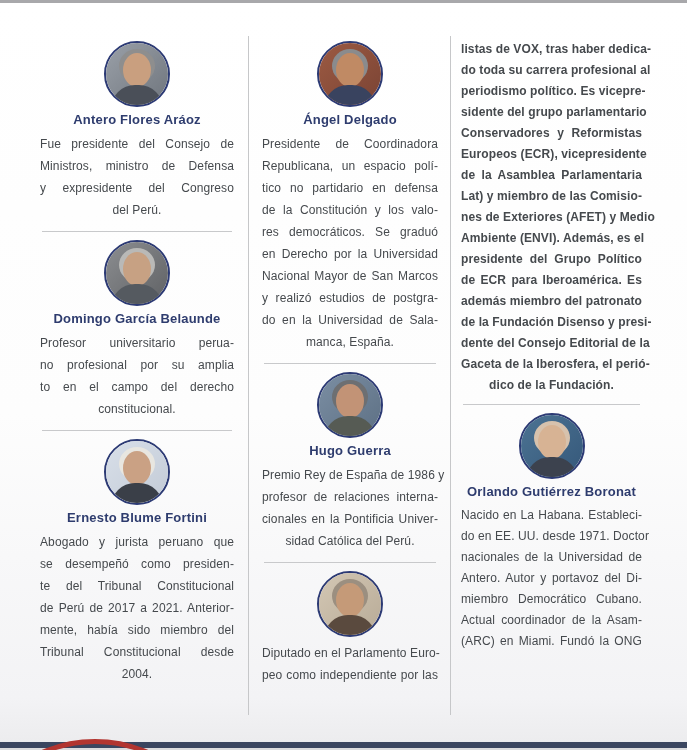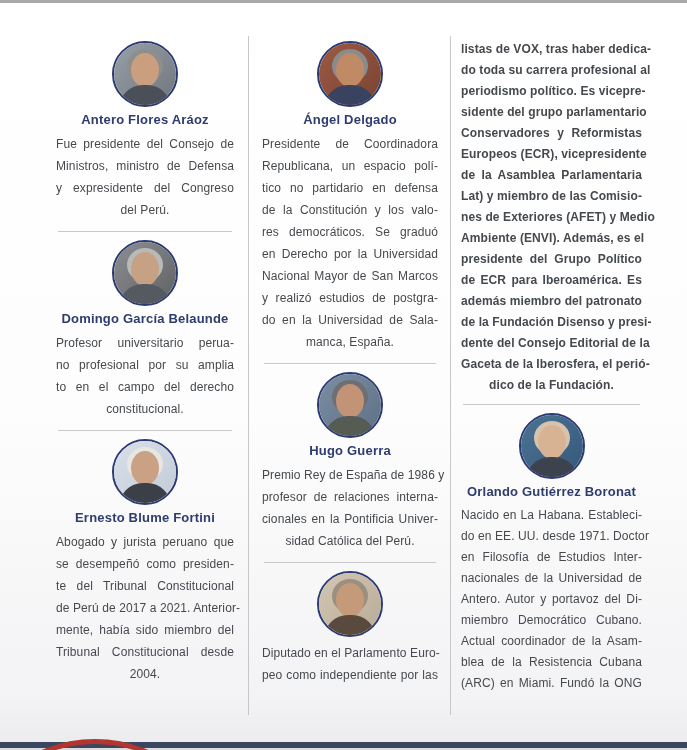--- a/index.html
+++ b/index.html
@@ -12,21 +12,21 @@
     position:relative;width:687px;height:750px;overflow:hidden;
     background:linear-gradient(180deg,#ffffff 0%,#fdfdfd 55%,#f3f3f5 93%,#ebebed 100%);
     border-top:3px solid var(--top_strip,#a8a8ab);
     box-sizing:border-box;
   }
   .content{
     position:absolute;top:30px;left:0;right:0;
     display:grid;grid-template-columns:248px 202px 237px;
   }
   .col{box-sizing:border-box;}
-  .col1{padding:0 14px 0 56px;}
+  .col1{padding:0 14px 0 40px;}
   .col2{padding:0 12px 0 14px;}
   .col3{padding:0 45px 0 11px;}
   .vrule{
     position:absolute;top:33px;height:679px;width:1px;
     background:var(--rule,#c6c7c9);
   }
   .vrule1{left:248px;}
   .vrule2{left:450px;}
   .entry{padding:8px 0 10px;}
   .entry.text-first{padding-top:6px;padding-bottom:8px;font-weight:bold;}
@@ -200,26 +200,24 @@
             <div class="photo">
               <div class="ph-bg" style="background: linear-gradient(135deg, rgb(76, 115, 147), rgb(53, 88, 122));"></div>
               <div class="ph-hair" style="background: rgb(215, 194, 173);"></div>
               <div class="ph-head" style="background: rgb(215, 179, 148);"></div>
               <div class="ph-shoulders" style="background: rgb(60, 66, 78);"></div>
             </div>
           </div>
           <h3 class="name">Orlando Gutiérrez Boronat</h3>
           <div class="bio-line">Nacido en La Habana. Estableci-</div>
           <div class="bio-line">do en EE. UU. desde 1971. Doctor</div>
-          <div class="bio-line">en Filosofía de Estudios Inter-</div>
           <div class="bio-line">nacionales de la Universidad de</div>
           <div class="bio-line">Antero. Autor y portavoz del Di-</div>
           <div class="bio-line">miembro Democrático Cubano.</div>
           <div class="bio-line">Actual coordinador de la Asam-</div>
-          <div class="bio-line">blea de la Resistencia Cubana</div>
           <div class="bio-line">(ARC) en Miami. Fundó la ONG</div>
         </section>
       </div>
   </div>
   <div class="vrule vrule1"></div>
   <div class="vrule vrule2"></div>
   <div class="footer-edge"></div>
   <div class="footer-bar"></div>
   <div class="arc"></div>
 </div>

